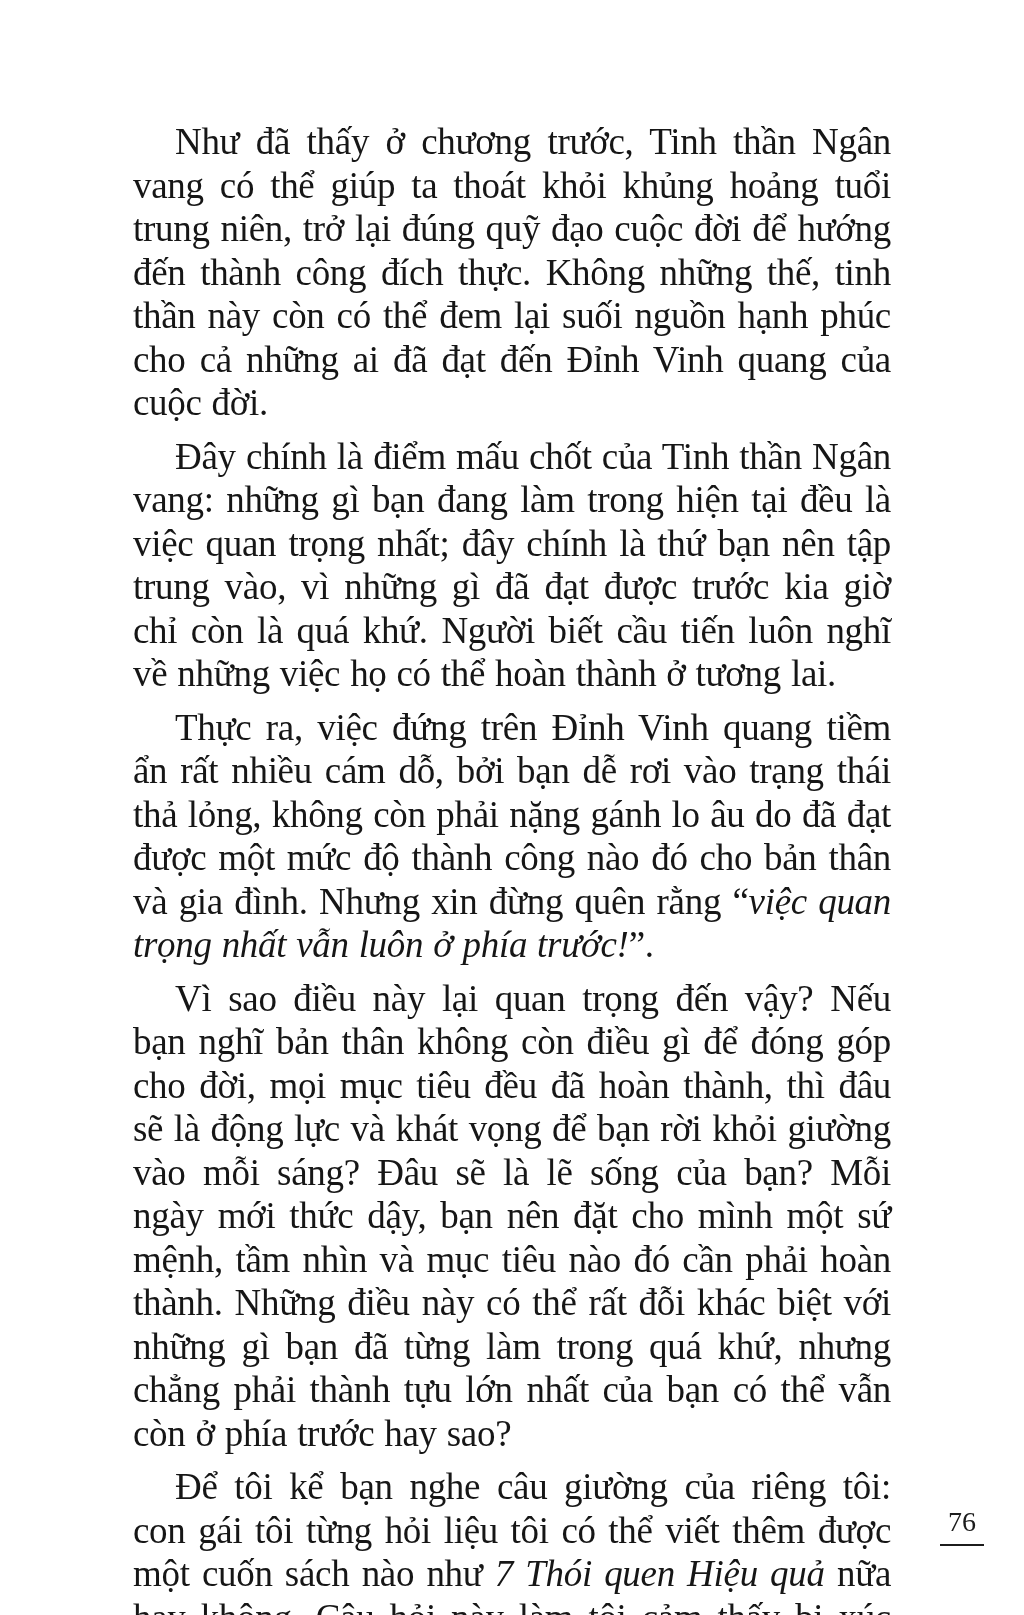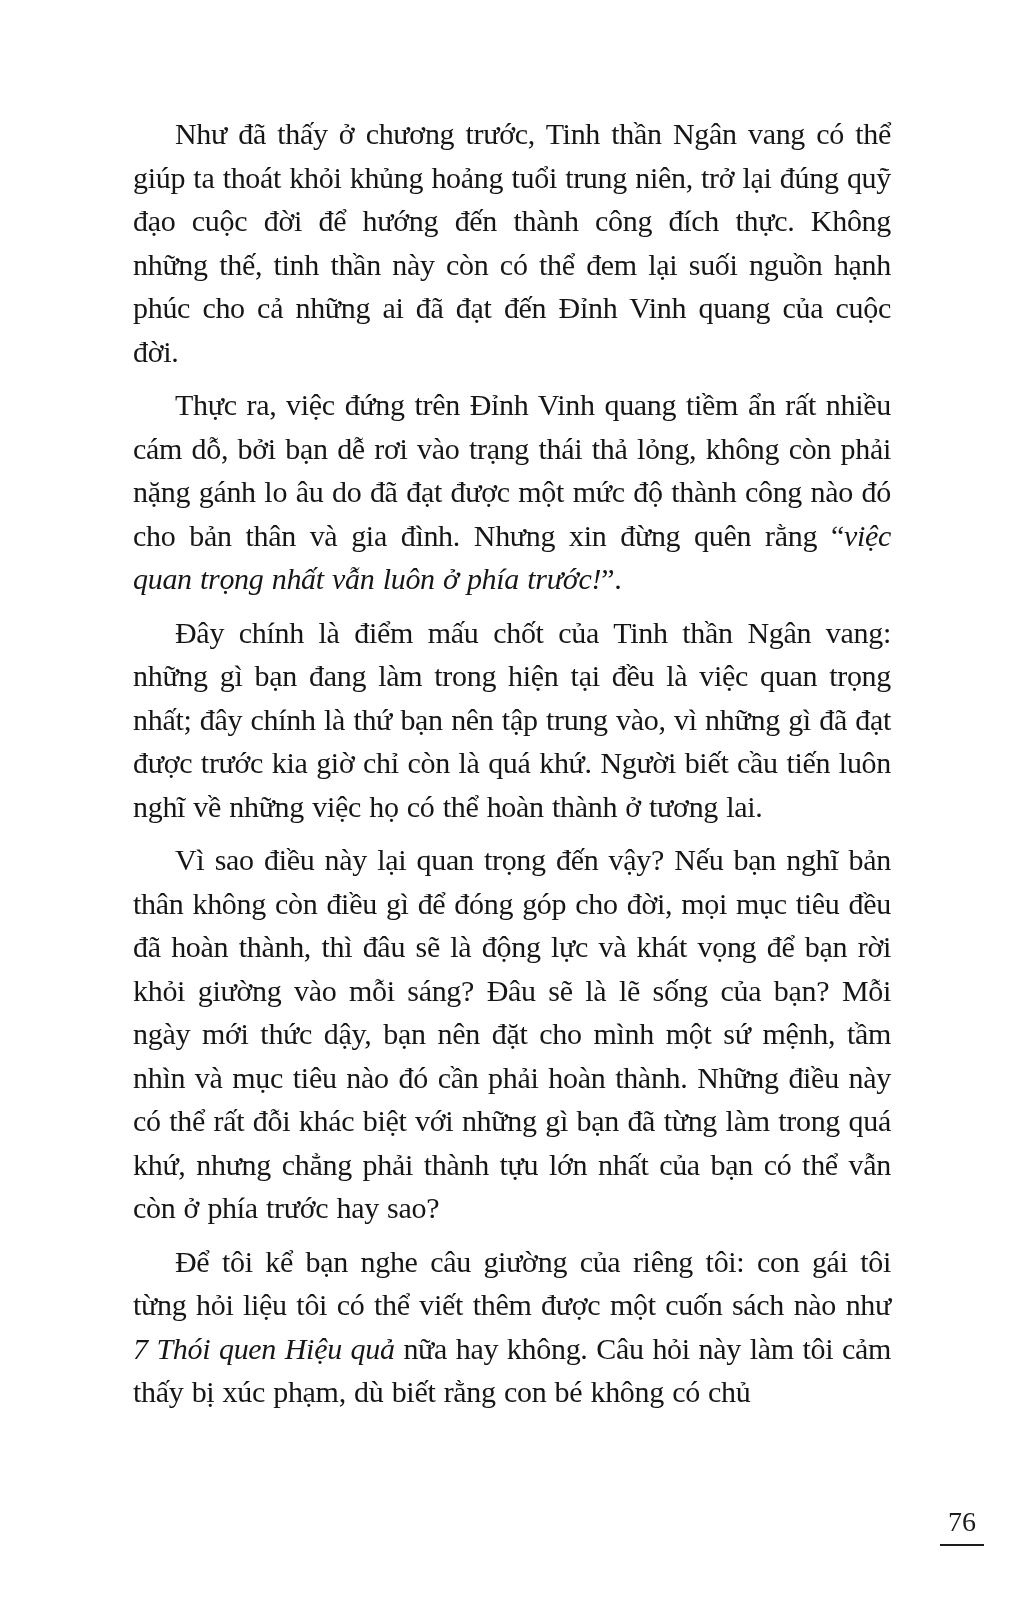--- a/index.html
+++ b/index.html
@@ -16,24 +16,24 @@
       font-family: "Liberation Serif", "DejaVu Serif", serif;
       color: #161616;
     }
     .text-block {
       position: absolute;
       left: 133px;
       top: 112px;
       width: 758px;
     }
     .text-block p.para {
-      margin: 0 0 10px 0;
+      margin: 8px 0 10px 0;
       text-indent: 42px;
       text-align: justify;
-      font-size: 30px;
+      font-size: 37px;
       line-height: 43.5px;
       letter-spacing: -0.3px;
       word-spacing: 1px;
     }
     .text-block p.para span.italic {
       font-style: italic;
     }
     .footer {
       position: absolute;
       left: 0;
@@ -49,21 +49,21 @@
       border-bottom: 2.5px solid #1c1c1c;
       color: #1c1c1c;
     }
   </style>
 </head>
 <body>
 
 <div class="page">
   <div class="text-block">
       <p class="para"><span>Như đã thấy ở chương trước, Tinh thần Ngân vang có thể giúp ta thoát khỏi khủng hoảng tuổi trung niên, trở lại đúng quỹ đạo cuộc đời để hướng đến thành công đích thực. Không những thế, tinh thần này còn có thể đem lại suối nguồn hạnh phúc cho cả những ai đã đạt đến Đỉnh Vinh quang của cuộc đời.</span></p>
+      <p class="para"><span>Đây chính là điểm mấu chốt của Tinh thần Ngân vang: những gì bạn đang làm trong hiện tại đều là việc quan trọng nhất; đây chính là thứ bạn nên tập trung vào, vì những gì đã đạt được trước kia giờ chỉ còn là quá khứ. Người biết cầu tiến luôn nghĩ về những việc họ có thể hoàn thành ở tương lai.</span></p>
       <p class="para"><span>Thực ra, việc đứng trên Đỉnh Vinh quang tiềm ẩn rất nhiều cám dỗ, bởi bạn dễ rơi vào trạng thái thả lỏng, không còn phải nặng gánh lo âu do đã đạt được một mức độ thành công nào đó cho bản thân và gia đình. Nhưng xin đừng quên rằng “</span><span class="italic">việc quan trọng nhất vẫn luôn ở phía trước!</span><span>”.</span></p>
-      <p class="para"><span>Đây chính là điểm mấu chốt của Tinh thần Ngân vang: những gì bạn đang làm trong hiện tại đều là việc quan trọng nhất; đây chính là thứ bạn nên tập trung vào, vì những gì đã đạt được trước kia giờ chỉ còn là quá khứ. Người biết cầu tiến luôn nghĩ về những việc họ có thể hoàn thành ở tương lai.</span></p>
       <p class="para"><span>Vì sao điều này lại quan trọng đến vậy? Nếu bạn nghĩ bản thân không còn điều gì để đóng góp cho đời, mọi mục tiêu đều đã hoàn thành, thì đâu sẽ là động lực và khát vọng để bạn rời khỏi giường vào mỗi sáng? Đâu sẽ là lẽ sống của bạn? Mỗi ngày mới thức dậy, bạn nên đặt cho mình một sứ mệnh, tầm nhìn và mục tiêu nào đó cần phải hoàn thành. Những điều này có thể rất đỗi khác biệt với những gì bạn đã từng làm trong quá khứ, nhưng chẳng phải thành tựu lớn nhất của bạn có thể vẫn còn ở phía trước hay sao?</span></p>
       <p class="para"><span>Để tôi kể bạn nghe câu giường của riêng tôi: con gái tôi từng hỏi liệu tôi có thể viết thêm được một cuốn sách nào như </span><span class="italic">7 Thói quen Hiệu quả</span><span> nữa hay không. Câu hỏi này làm tôi cảm thấy bị xúc phạm, dù biết rằng con bé không có chủ</span></p>
     </div>
   <div class="footer">
     <span class="page-number">76</span>
   </div>
 </div>
 
 </body></html>

